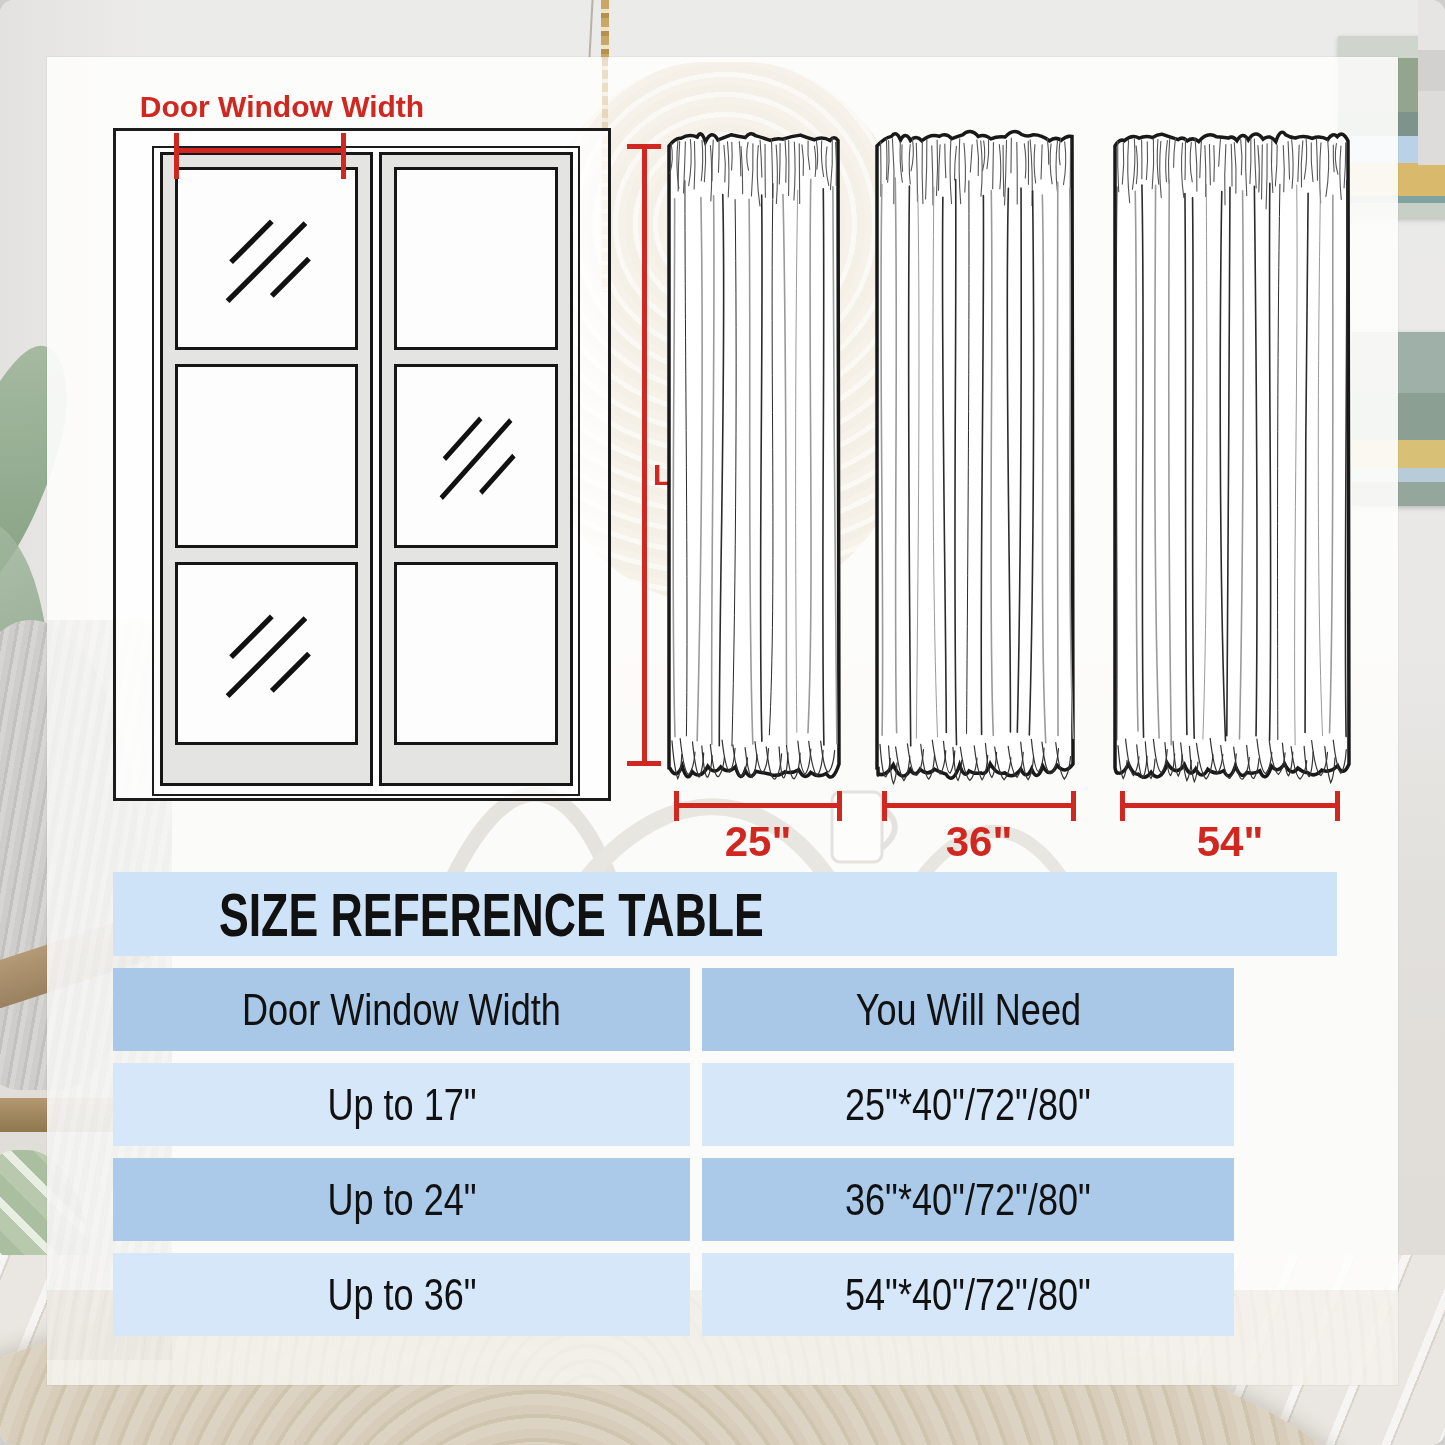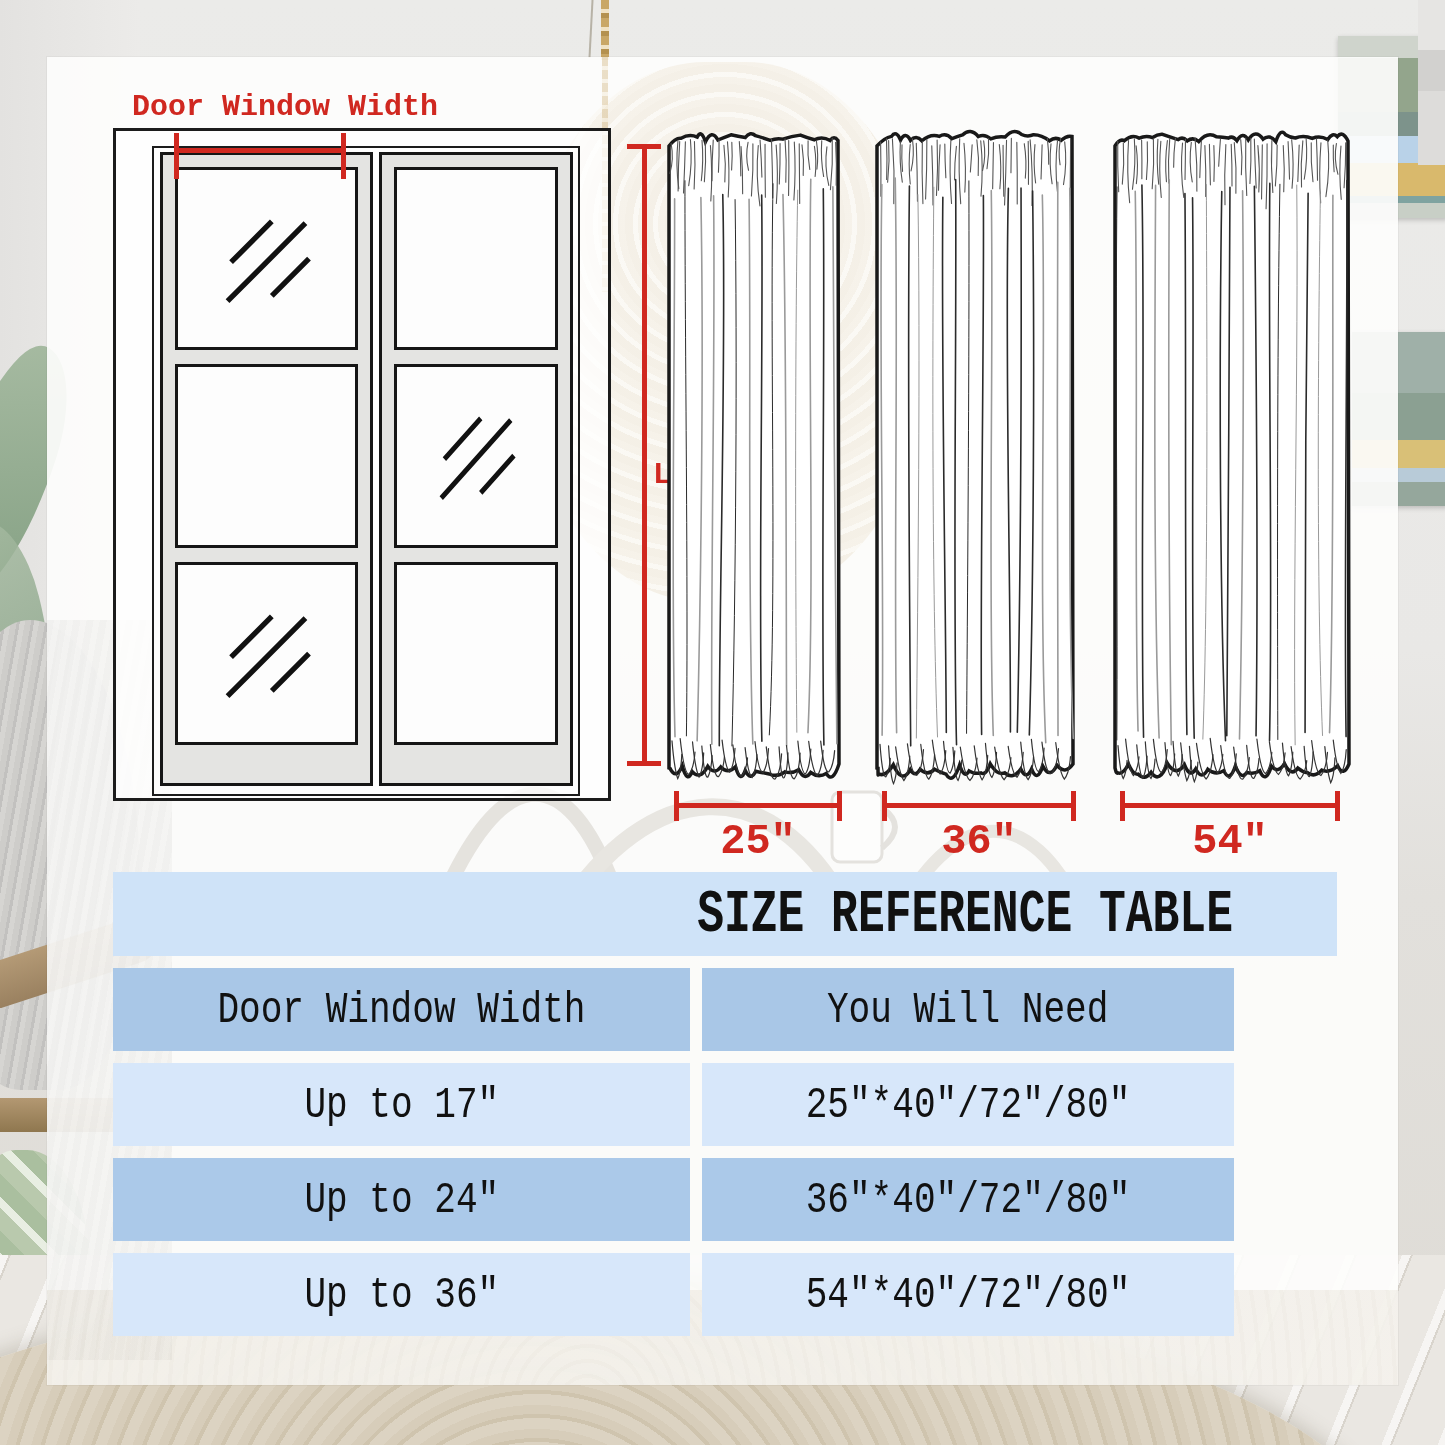--- a/index.html
+++ b/index.html
@@ -1,18 +1,18 @@
 <!DOCTYPE html>
 <html style="--accent-red: #d02820; --table-title-bg: #cfe3f8; --table-header-bg: #a9c7e7; --table-row-light-bg: #d7e7fa; --table-row-medium-bg: #abc9e9; --table-text: #111111;"><head>
 <meta charset="utf-8">
 <style>
   html,body{margin:0;padding:0;background:#cfcecc;}
   .scene{position:relative;width:1445px;height:1445px;overflow:hidden;
-         font-family:Liberation Mono, monospace;
-         background:linear-gradient(180deg,#ebebe9 0%,#e9e8e6 45%,#e2e0dc 62%,#dedbd5 100%);}
+         font-family:Liberation Sans, sans-serif;
+         background:linear-gradient(180deg,#ebebe9 0%,#e9e8e6 45%,#e2e0dc 62%,#dedbd5 100%);border-radius:14px;}
   .abs{position:absolute;}
 
   
   .wall-left{left:0;top:0;width:140px;height:900px;
     background:linear-gradient(90deg,#e3e2e0,#ecebe9);}
   .plant-leaf{background:linear-gradient(160deg,#a7bba2,#84a083);border-radius:50% 50% 50% 50%/60% 40% 60% 40%;}
   .leaf1{left:-40px;top:340px;width:90px;height:260px;transform:rotate(18deg);}
   .leaf2{left:-25px;top:520px;width:70px;height:210px;transform:rotate(-14deg);opacity:.85;}
   .armchair{left:-60px;top:620px;width:200px;height:470px;border-radius:45% 55% 40% 40%;
     background:repeating-linear-gradient(100deg,#cecdca 0 6px,#c2c1bf 6px 9px,#d6d5d2 9px 14px);}
@@ -84,21 +84,21 @@
   .measure .bar{position:absolute;top:12px;left:0;right:0;height:5px;background:var(--accent-red);}
   .measure::before,.measure::after{content:'';position:absolute;top:0;width:5px;height:30px;background:var(--accent-red);}
   .measure::before{left:0}.measure::after{right:0}
   .size-label{top:818px;text-align:center;font-size:42px;}
 
   
   .curtain{overflow:visible;}
 
   
   .size-table{left:113px;top:872px;width:1224px;}
-  .band{display:flex;align-items:center;justify-content:flex-end;height:84px;margin-bottom:12px;padding-left:32px;}
+  .band{display:flex;align-items:center;justify-content:flex-start;height:84px;margin-bottom:12px;}
   .t-title{background:var(--table-title-bg);}
   .t-row{display:flex;gap:12px;height:83px;margin-bottom:12px;}
   .t-cell{flex-shrink:0;display:flex;align-items:center;justify-content:center;height:100%;}
   .t-cell.c1{width:577px;}
   .t-cell.c2{width:532px;}
   .hdr .t-cell{background:var(--table-header-bg);}
   .r-light .t-cell{background:var(--table-row-light-bg);}
   .r-med .t-cell{background:var(--table-row-medium-bg);}
   .cond{display:inline-block;transform:scaleX(0.82);transform-origin:center;white-space:nowrap;
     font-size:44px;color:var(--table-text);}

